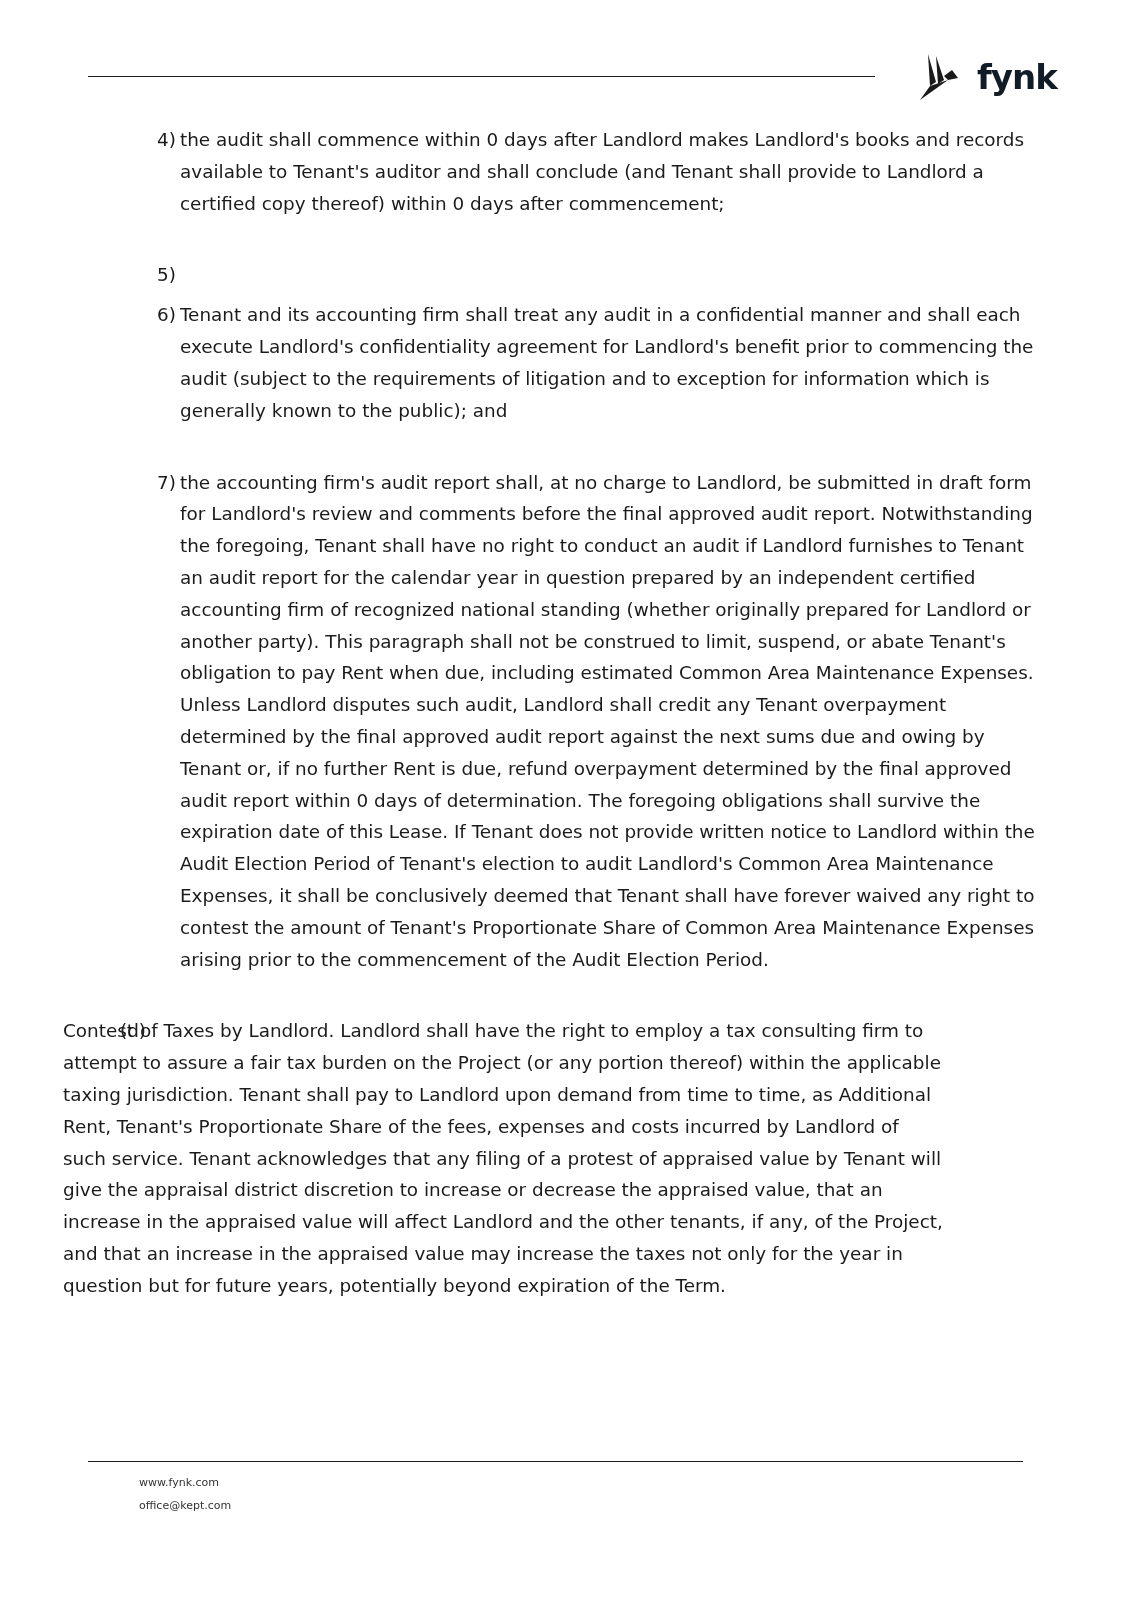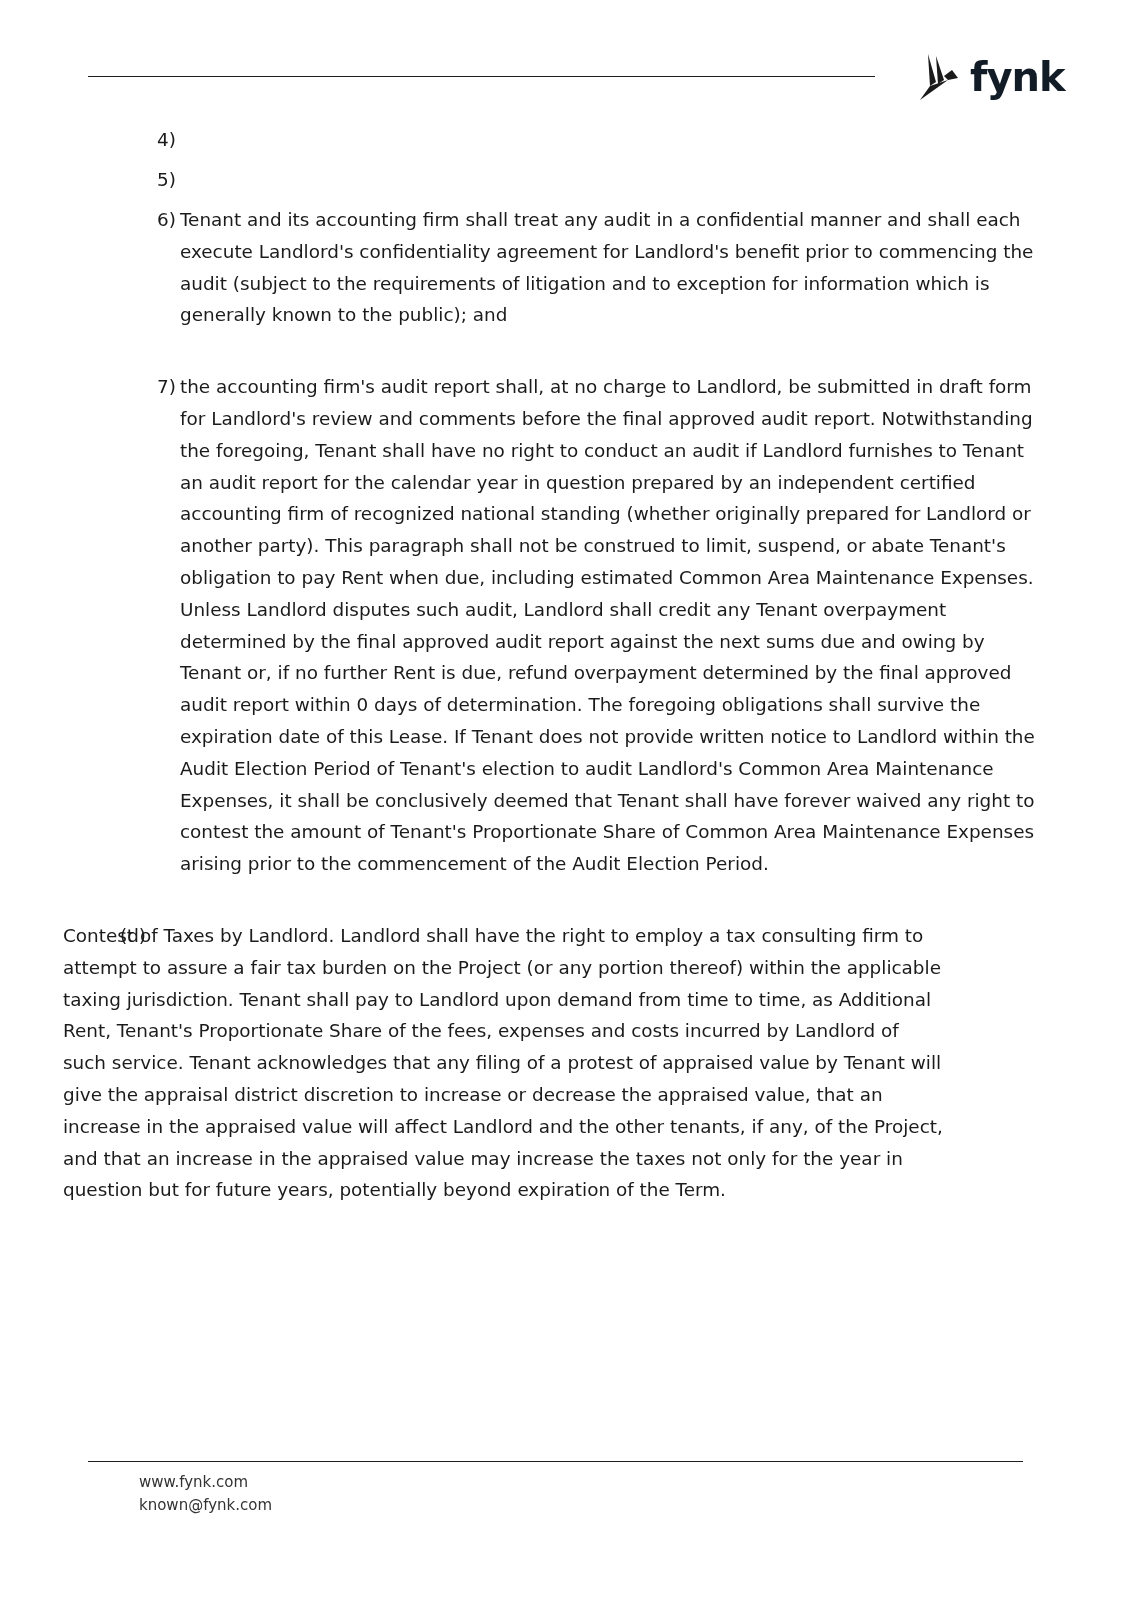--- a/index.html
+++ b/index.html
@@ -1,49 +1,50 @@
 <!DOCTYPE html>
 <html><head>
 <meta charset="utf-8">
 <style>
   html, body { margin: 0; padding: 0; background: #ffffff; }
   body { width: 1131px; height: 1600px; position: relative; overflow: hidden;
          font-family: "DejaVu Sans", sans-serif; color: #1b1b1b; }
   .header-rule { position: absolute; left: 88px; top: 76px; width: 787px; height: 0; border-top: 1.5px solid #1e1e1e; }
   .logo { position: absolute; left: 918px; top: 52px; display: flex; align-items: center; gap: 8px; }
-  .logo-word { font-family: "DejaVu Sans", sans-serif; font-weight: bold; font-size: 40px; color: #111c26; letter-spacing: -1px; line-height: 1; }
+  .logo-word { font-family: "DejaVu Sans", sans-serif; font-weight: bold; font-size: 34px; color: #111c26; letter-spacing: -1px; line-height: 1; margin-left: 7px; }
   .content { position: absolute; left: 0; top: 124px; width: 1131px; }
   .item { position: relative; font-size: 18.4px; line-height: 31.8px; }
   .item .num { position: absolute; text-align: right; }
   .item .txt { display: block; }
   .lvl2 .num { left: 148px; width: 28px; }
   .lvl2 .txt { margin-left: 180px; width: 860px; }
   .lvl1 .num { left: 116px; width: 30px; }
   .lvl1 .txt { margin-left: 63px; width: 880px; }
   .gap { height: 40px; }
   .footer-rule { position: absolute; left: 88px; top: 1461px; width: 935px; border-top: 1.5px solid #1e1e1e; }
-  .footer { position: absolute; left: 139px; top: 1471px; font-size: 15px; line-height: 23px; color: #333; }
+  .footer { position: absolute; left: 139px; top: 1471px; font-size: 11px; line-height: 23px; color: #333; }
 </style>
 </head>
 <body>
 
 <div class="header-rule"></div>
 <div class="logo">
   <svg width="44" height="50" viewBox="0 0 44 50">
     <polygon points="10,2 18,30 12,34" fill="#1a1a1a"></polygon>
     <polygon points="18,4 26,28 20,32" fill="#1a1a1a"></polygon>
     <polygon points="26,24 34,18 40,26 30,28" fill="#1a1a1a"></polygon>
     <polygon points="12,34 30,28 2,48" fill="#1a1a1a"></polygon>
   </svg>
   <span class="logo-word">fynk</span>
 </div>
 
 <div class="content">
   <div class="item lvl2">
     <span class="num">4)</span>
+    <span class="txt">the audit shall commence within 0 days after Landlord makes Landlord's books and records available to Tenant's auditor and shall conclude (and Tenant shall provide to Landlord a certified copy thereof) within 0 days after commencement;</span>
   </div>
   <div class="gap"></div>
   <div class="item lvl2">
     <span class="num">5)</span>
   </div>
   <div class="gap"></div>
   <div class="item lvl2">
     <span class="num">6)</span>
     <span class="txt">Tenant and its accounting firm shall treat any audit in a confidential manner and shall each execute Landlord's confidentiality agreement for Landlord's benefit prior to commencing the audit (subject to the requirements of litigation and to exception for information which is generally known to the public); and</span>
   </div>
@@ -55,14 +56,14 @@
   <div class="gap"></div>
   <div class="item lvl1">
     <span class="num">(d)</span>
     <span class="txt">Contest of Taxes by Landlord. Landlord shall have the right to employ a tax consulting firm to attempt to assure a fair tax burden on the Project (or any portion thereof) within the applicable taxing jurisdiction. Tenant shall pay to Landlord upon demand from time to time, as Additional Rent, Tenant's Proportionate Share of the fees, expenses and costs incurred by Landlord of such service. Tenant acknowledges that any filing of a protest of appraised value by Tenant will give the appraisal district discretion to increase or decrease the appraised value, that an increase in the appraised value will affect Landlord and the other tenants, if any, of the Project, and that an increase in the appraised value may increase the taxes not only for the year in question but for future years, potentially beyond expiration of the Term.</span>
   </div>
 </div>
 
 <div class="footer-rule"></div>
 <div class="footer">
   <div>www.fynk.com</div>
-  <div>known@fynk.com</div>
+  <div>office@kept.com</div>
 </div>
 
 </body></html>

